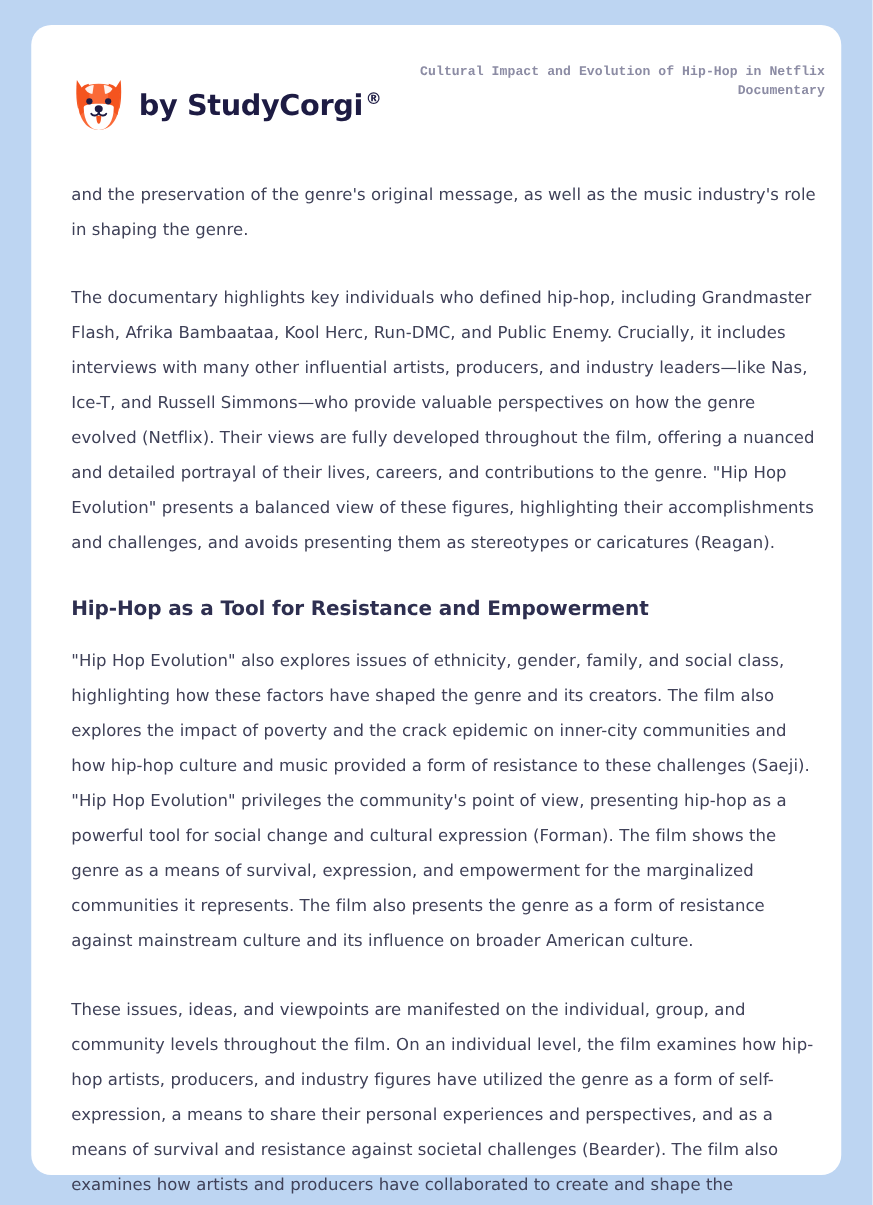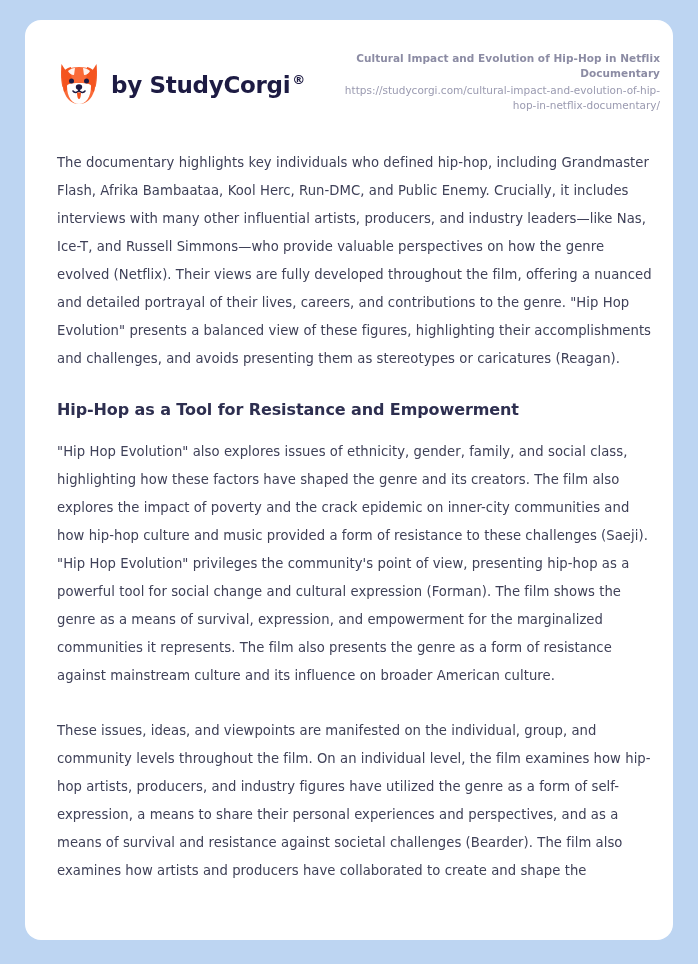--- a/index.html
+++ b/index.html
@@ -69,20 +69,21 @@
     text-align: right;
     max-width: 330px;
     padding-top: 4px;
   }
   .header-title {
     font-size: 10.5px;
     font-weight: 700;
     color: #8c8ca4;
     line-height: 1.42;
     letter-spacing: 0.05px;
+    font-family: Liberation Mono, monospace;
   }
   .header-url {
     font-size: 10.5px;
     font-weight: 400;
     color: #9a9ab0;
     line-height: 1.42;
     margin-top: 2px;
     word-break: break-word;
   }
 
@@ -152,27 +153,27 @@
 
         <path d="M19 30.5 C19 30.5 19 37 21 37 C23 37 23 30.5 23 30.5 Z" fill="#f4541f"></path>
       </svg>
       <div class="brand-text">
         <span>by StudyCorgi</span><span class="brand-reg">®</span>
       </div>
     </div>
 
     <div class="header-meta">
       <div class="header-title">Cultural Impact and Evolution of Hip-Hop in Netflix Documentary</div>
-      <div class="header-url">https://studycorgi.com/cultural-impact-and-evolution-of-hip-hop-in-netflix-documentary/</div>
     </div>
 
   </div>
 
   <div class="doc-body">
 
+    <p>and the preservation of the genre's original message, as well as the music industry's role in shaping the genre.</p>
 
     <p>The documentary highlights key individuals who defined hip-hop, including Grandmaster Flash, Afrika Bambaataa, Kool Herc, Run-DMC, and Public Enemy. Crucially, it includes interviews with many other influential artists, producers, and industry leaders—like Nas, Ice-T, and Russell Simmons—who provide valuable perspectives on how the genre evolved (Netflix). Their views are fully developed throughout the film, offering a nuanced and detailed portrayal of their lives, careers, and contributions to the genre. "Hip Hop Evolution" presents a balanced view of these figures, highlighting their accomplishments and challenges, and avoids presenting them as stereotypes or caricatures (Reagan).</p>
 
     <h2 class="section-heading">Hip-Hop as a Tool for Resistance and Empowerment</h2>
 
     <p>"Hip Hop Evolution" also explores issues of ethnicity, gender, family, and social class, highlighting how these factors have shaped the genre and its creators. The film also explores the impact of poverty and the crack epidemic on inner-city communities and how hip-hop culture and music provided a form of resistance to these challenges (Saeji). "Hip Hop Evolution" privileges the community's point of view, presenting hip-hop as a powerful tool for social change and cultural expression (Forman). The film shows the genre as a means of survival, expression, and empowerment for the marginalized communities it represents. The film also presents the genre as a form of resistance against mainstream culture and its influence on broader American culture.</p>
 
     <p class="para-clipped">These issues, ideas, and viewpoints are manifested on the individual, group, and community levels throughout the film. On an individual level, the film examines how hip-hop artists, producers, and industry figures have utilized the genre as a form of self-expression, a means to share their personal experiences and perspectives, and as a means of survival and resistance against societal challenges (Bearder). The film also examines how artists and producers have collaborated to create and shape the</p>
 
   </div>

